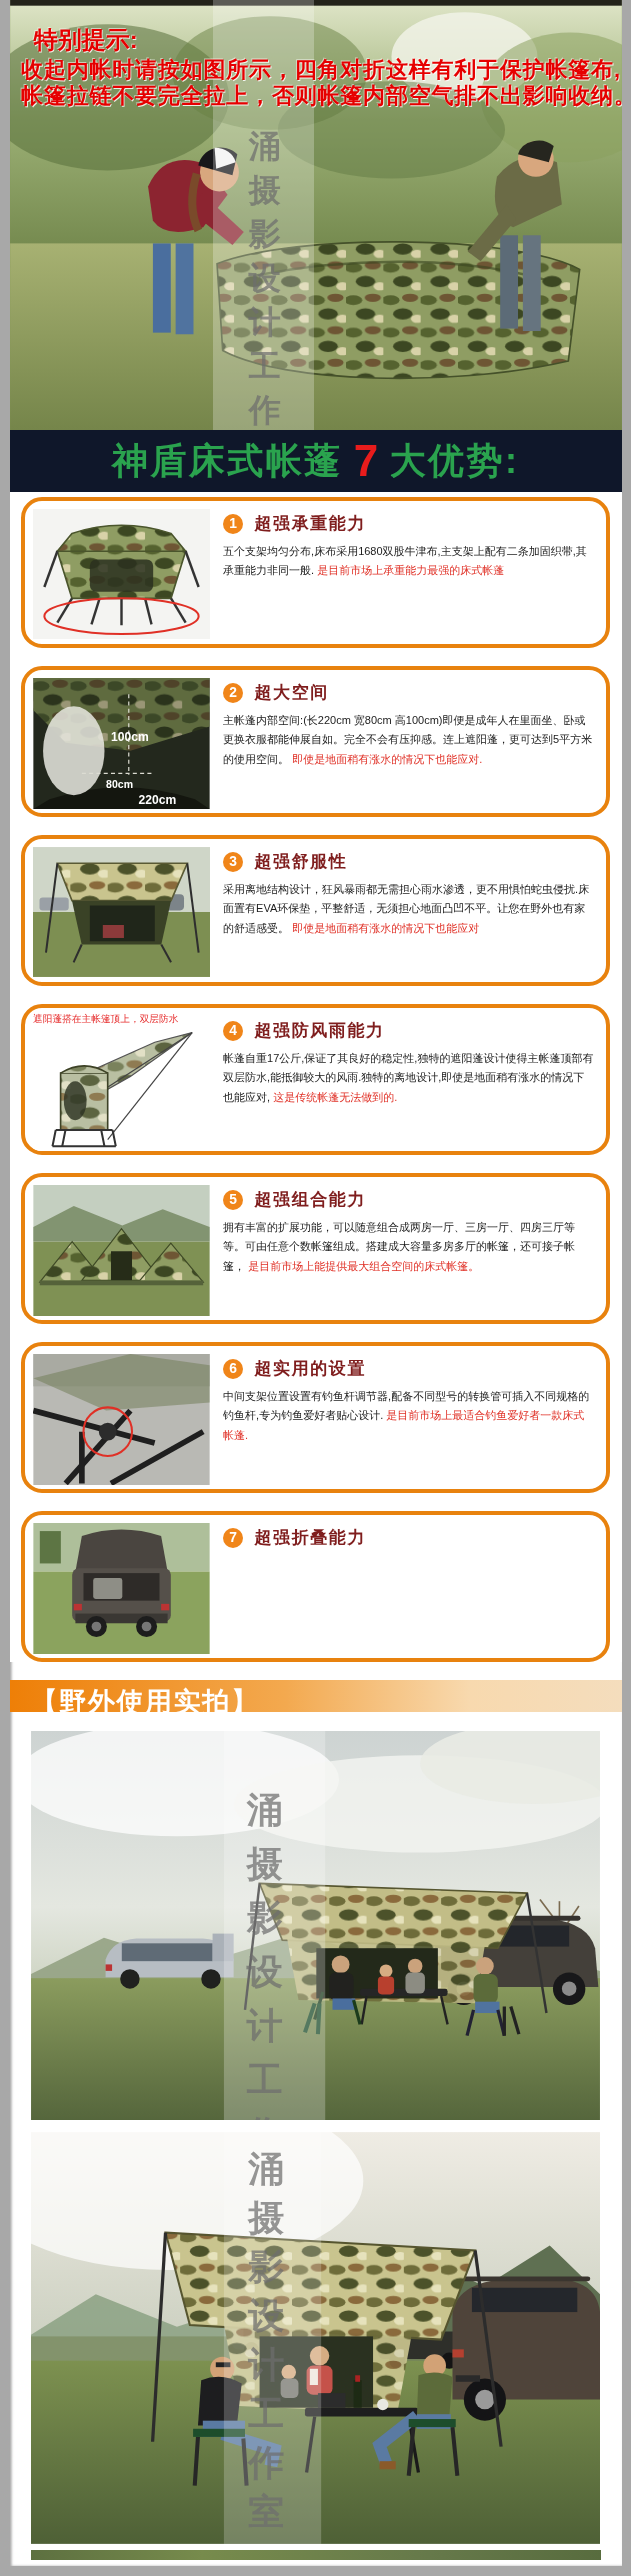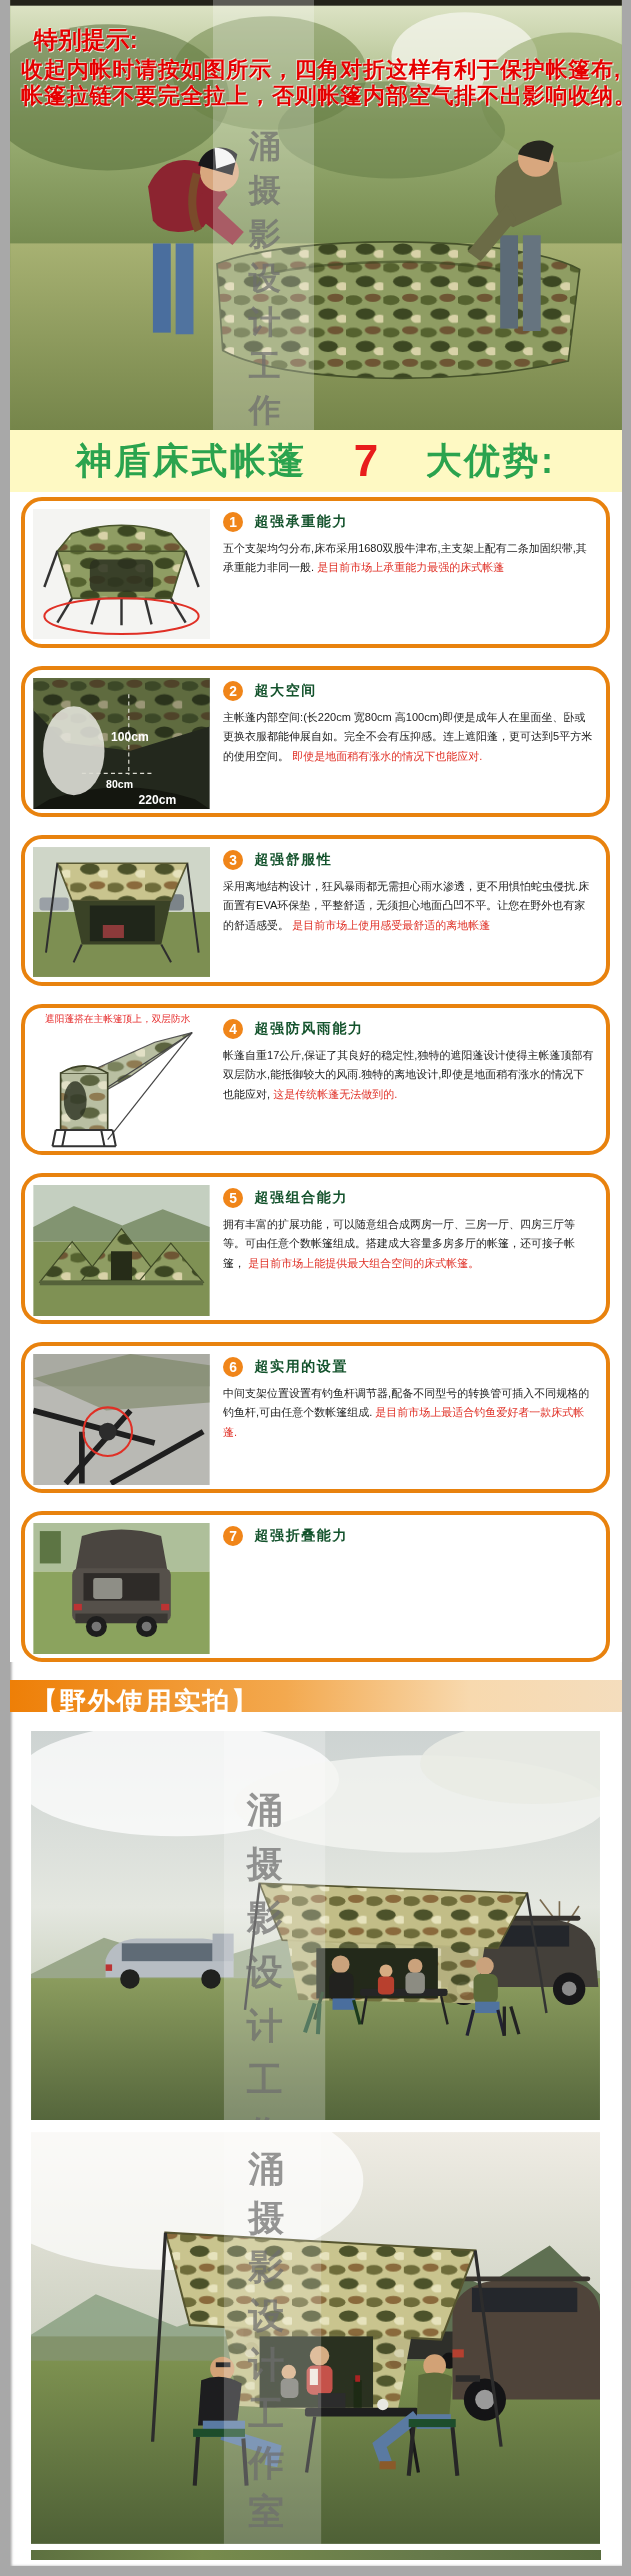--- a/index.html
+++ b/index.html
@@ -13,36 +13,36 @@
   .warn{position:absolute;left:0;right:0;color:#e60000;font-weight:bold;
         text-shadow:0.8px 0.8px 0 rgba(255,255,255,.85),-0.8px -0.8px 0 rgba(255,255,255,.55);}
   .warn-1{top:24px;left:24px;font-size:24px;}
   .warn-2{top:55px;left:11.4px;font-size:22px;letter-spacing:0.8px;white-space:nowrap;}
   .warn-3{top:81px;left:11.4px;font-size:22px;letter-spacing:0.8px;white-space:nowrap;}
   .wm-band{position:absolute;top:0;bottom:0;left:203px;width:101px;background:rgba(255,255,255,.26);}
   .wm-col{position:absolute;left:237px;top:96px;width:36px;color:rgba(110,110,110,.72);
           font-size:32px;line-height:44px;text-align:center;word-break:break-all;font-weight:bold;margin-top:28px;}
 
   
-  .title-row{height:62px;display:flex;align-items:center;justify-content:center;background:#fef9c3;gap:36px;}
+  .title-row{height:62px;display:flex;align-items:center;justify-content:center;background:#0f172a;}
   .title-green{color:#2aa34e;font-size:36px;font-weight:bold;letter-spacing:2.4px;}
   .title-num{color:#e81c1c;font-size:44px;font-weight:bold;margin:0 11.4px;}
 
   
   .advantages{background:#fff;padding-top:4.9px;}
   .adv-box{height:151px;margin:0 11.4px 18px;border:4px solid #e8820e;border-radius:21px;
            background:#fff;display:flex;padding:8px 11.4px 8px 8px;box-sizing:border-box;gap:13px;overflow:hidden;}
   .adv-img{width:177px;flex:0 0 177px;position:relative;}
   .adv-img svg{display:block;}
-  .adv-cap{position:absolute;top:-3.2px;left:0;font-size:9.7px;color:#e62c2c;white-space:nowrap;margin-left:12px;}
+  .adv-cap{position:absolute;top:-3.2px;left:0;font-size:9.7px;color:#e62c2c;white-space:nowrap;}
   .adv-text{flex:1;min-width:0;}
   .adv-head{display:flex;align-items:center;gap:11.4px;margin:3.2px 0 6.5px;}
   .adv-badge{width:20px;height:20px;border-radius:50%;background:#f08519;color:#fff;
              font-size:13.8px;font-weight:bold;display:flex;align-items:center;justify-content:center;flex:0 0 20px;}
-  .adv-title{color:#14532d;font-size:14px;font-weight:bold;letter-spacing:1.6px;}
+  .adv-title{color:#7f1d1d;font-size:17px;font-weight:bold;letter-spacing:1.6px;}
   .adv-body{font-size:11px;line-height:1.8;color:#1c1c1c;margin:0;}
   .adv-red{color:#e03026;}
 
   
   .banner{height:32px;line-height:44px;margin-bottom:19.5px;
           background:linear-gradient(to right,#ee7f07,#f3a94f 45%,#f8d9ae 75%,#f4ddbd);
           color:#fff;font-size:27px;font-weight:bold;padding-left:21px;letter-spacing:1.6px;}
 
   
   .photo-wrap{padding:0 21px;margin-bottom:11.4px;}
@@ -224,21 +224,21 @@
           </g>
           <rect x="86" y="96" width="26" height="16" fill="#8c3a3a"></rect>
         </svg>
       </div>
       <div class="adv-text">
         <div class="adv-head">
           <div class="adv-badge">3</div>
           <div class="adv-title">超强舒服性</div>
         </div>
         <p class="adv-body"><span>采用离地结构设计，狂风暴雨都无需担心雨水渗透，更不用惧怕蛇虫侵扰.床面置有EVA环保垫，平整舒适，无须担心地面凸凹不平。让您在野外也有家的舒适感受。</span>
-          <span class="adv-red">是目前市场上使用感受最舒适的离地帐蓬</span></p>
+          <span class="adv-red">即使是地面稍有涨水的情况下也能应对</span></p>
       </div>
     </div>
 
     <div class="adv-box">
       <div class="adv-img">
         <div class="adv-cap">遮阳蓬搭在主帐篷顶上，双层防水</div>
         <svg width="177" height="130" viewBox="0 0 218 160" style="margin-top:9.7px;">
           <defs>
                 <pattern id="c4" width="46" height="40" patternUnits="userSpaceOnUse">
             <rect width="46" height="40" fill="#b9bfa2"></rect>
@@ -319,21 +319,21 @@
           </g>
           <circle cx="92" cy="96" r="11" fill="#2c2c2c"></circle>
           <circle cx="92" cy="96" r="30" fill="none" stroke="#e03026" stroke-width="2.5"></circle>
         </svg>
       </div>
       <div class="adv-text">
         <div class="adv-head">
           <div class="adv-badge">6</div>
           <div class="adv-title">超实用的设置</div>
         </div>
-        <p class="adv-body"><span>中间支架位置设置有钓鱼杆调节器,配备不同型号的转换管可插入不同规格的钓鱼杆,可由任意个数帐篷组成.</span>
+        <p class="adv-body"><span>中间支架位置设置有钓鱼杆调节器,配备不同型号的转换管可插入不同规格的钓鱼杆,专为钓鱼爱好者贴心设计.</span>
           <span class="adv-red">是目前市场上最适合钓鱼爱好者一款床式帐蓬.</span></p>
       </div>
     </div>
 
     <div class="adv-box">
       <div class="adv-img">
         <svg width="177" height="131" viewBox="0 0 218 162">
           <rect width="218" height="60" fill="#aebf9a"></rect>
           <rect y="60" width="218" height="102" fill="#8ba35e"></rect>
           <g>

